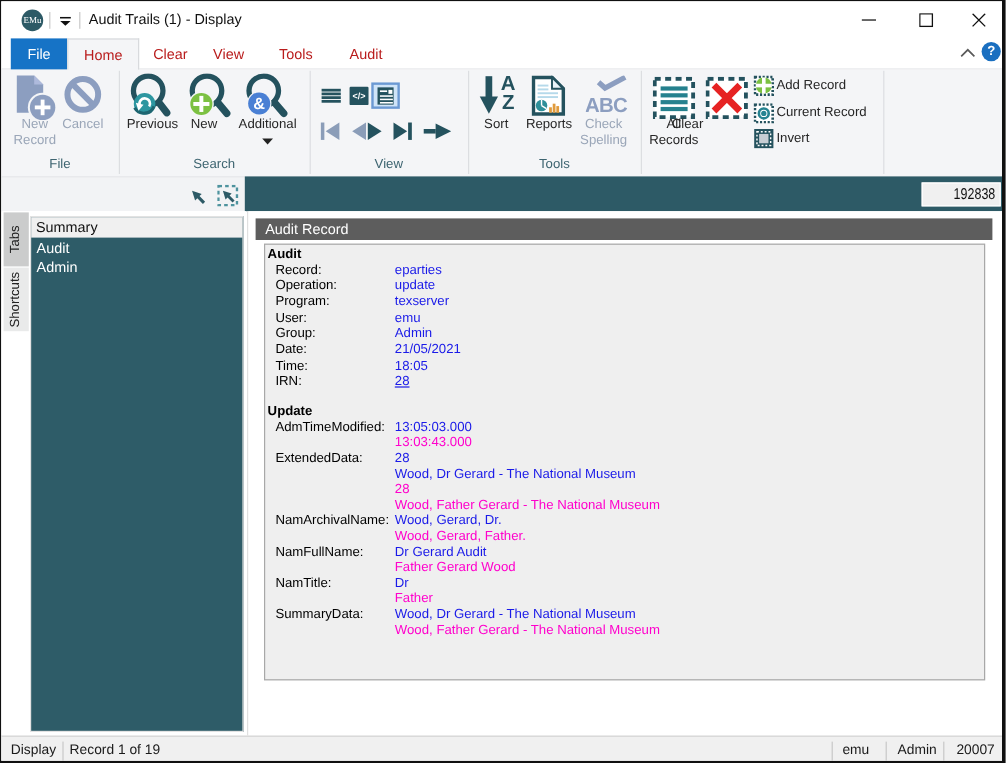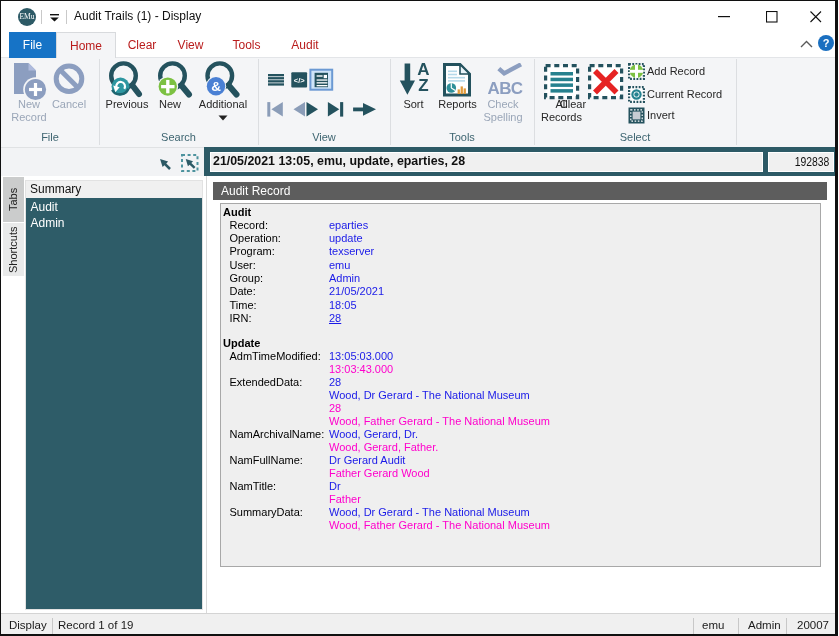--- a/index.html
+++ b/index.html
@@ -103,21 +103,20 @@
   <div id="ribbon">
     <div class="gsep" style="left:98px"></div>
     <div class="gsep" style="left:257px"></div>
     <div class="gsep" style="left:389px"></div>
     <div class="gsep" style="left:533px"></div>
     <div class="gsep" style="left:735px"></div>
     <div class="glabel" style="left:0;width:98px">File</div>
     <div class="glabel" style="left:98px;width:159px">Search</div>
     <div class="glabel" style="left:257px;width:132px">View</div>
     <div class="glabel" style="left:389px;width:144px">Tools</div>
-    <div class="glabel" style="left:533px;width:202px">Select</div>
     <div id="icons">
 
       <svg class="abs" style="left:12px;top:4px" width="35" height="40">
         <path d="M1,1 h14.5 l7.5,7.5 V32 H1 Z" fill="#8c9ec0"></path>
         <path d="M15.5,1 l7.5,7.5 h-7.5 Z" fill="#aebadc"></path>
         <circle cx="22.5" cy="27.5" r="12.3" fill="#f4f5f7"></circle>
         <circle cx="22.5" cy="27.5" r="10.6" fill="#8c9ec0"></circle>
         <rect x="16" y="25.9" width="13" height="3.2" fill="#fff"></rect>
         <rect x="20.9" y="21" width="3.2" height="13" fill="#fff"></rect>
       </svg>
@@ -274,21 +273,20 @@
   <div id="recstrip">
     <svg class="abs" style="left:157px;top:8px" width="14" height="15">
         <path d="M0,-6.3 L3.9,1.2 L1.3,1.2 L1.3,7.8 L-1.3,7.8 L-1.3,1.2 L-3.9,1.2 Z" transform="translate(6.5,7.5) rotate(-45)" fill="#2d5a66"></path>
       </svg>
     <svg class="abs" style="left:180px;top:6px" width="18" height="18">
       <rect x="1" y="1" width="15.5" height="16" fill="none" stroke="#4e939e" stroke-width="2" stroke-dasharray="3,2.6"></rect>
       <path d="M0,-5.6 L3.6,1.1 L1.2,1.1 L1.2,7 L-1.2,7 L-1.2,1.1 L-3.6,1.1 Z" transform="translate(8.7,9) rotate(-45)" fill="#2d5a66"></path>
     </svg>
   </div>
   <div id="recbar">
-    <div id="recbox1">21/05/2021 13:05, emu, update, eparties, 28</div>
     <div id="recbox2"><span style="display:inline-block;transform:scaleX(0.8);transform-origin:100% 50%">192838</span></div>
   </div>
 
   <div id="leftpane">
     <div class="vtab" id="vtab1">Tabs</div>
     <div class="vtab" id="vtab2">Shortcuts</div>
     <div id="tablist">
       <div id="row-summary">Summary</div>
       <div class="trow" style="top:18px">Audit</div>
       <div class="trow" style="top:34px">Admin</div>

